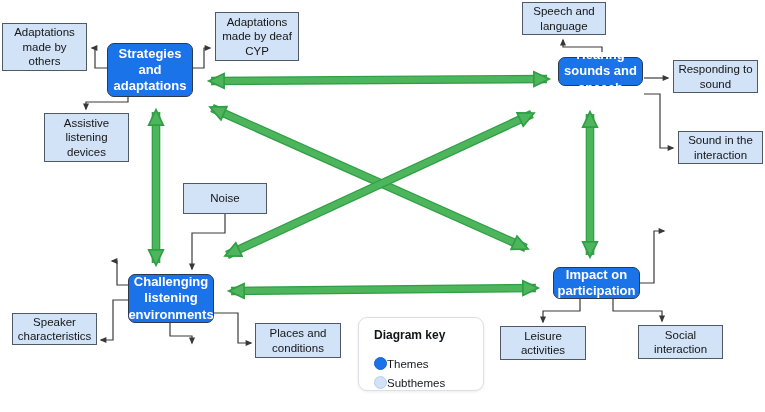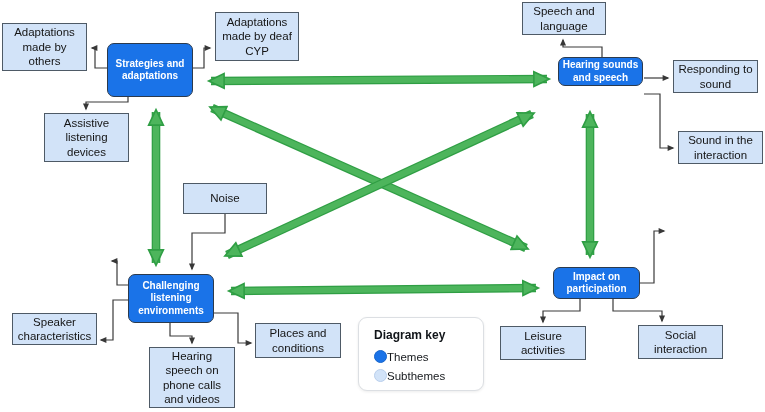--- a/index.html
+++ b/index.html
@@ -14,29 +14,29 @@
   .box {
     position:absolute; display:flex; align-items:center; justify-content:center;
     text-align:center; box-sizing:border-box; line-height:1.25; padding:2px 3px;
   }
   .subtheme {
     background:#d2e3f8; border:1.6px solid #4e5a66; border-radius:0;
     color:#141414; font-size:11.5px;
   }
   .theme {
     background:#1a73e8; border:1.6px solid #2b3a4d; border-radius:7px;
-    color:#ffffff; font-weight:bold; font-size:10px;
+    color:#ffffff; font-weight:bold; font-size:13px;
   }
   .key {
     position:absolute; left:358px; top:317px; width:126px; height:74px;
     background:#ffffff; border:1px solid #dcdfe3; border-radius:9px;
     box-shadow:0 1px 3px rgba(0,0,0,.08); box-sizing:border-box;
     padding:10px 0 0 15px;
   }
-  .key-title { font-size:12px; font-weight:bold; color:#101418; margin-bottom:8px; }
+  .key-title { font-size:12px; font-weight:bold; color:#101418; margin-bottom:15px; }
   .key-item { display:flex; align-items:center; gap:0; font-size:11.5px; color:#15181c; margin-bottom:6px; }
   .dot { width:13px; height:13px; border-radius:50%; box-sizing:border-box; flex:0 0 auto; }
   .dot-theme { border:1px solid #1765cc; }
   .dot-sub { border:1px solid #b9cfec; }
 </style>
 </head>
 <body>
 
 <div class="canvas">
 
@@ -121,23 +121,20 @@
     </div>
   <div class="box subtheme" style="left:678px;top:131px;width:85px;height:33px">
       <span>Sound in the interaction</span>
     </div>
   <div class="box subtheme" style="left:183px;top:183px;width:84px;height:31px">
       <span>Noise</span>
     </div>
   <div class="box subtheme" style="left:12px;top:313px;width:85px;height:32px">
       <span>Speaker characteristics</span>
     </div>
-  <div class="box subtheme" style="left:149px;top:347px;width:86px;height:61px">
-      <span>Hearing speech on phone calls and videos</span>
-    </div>
   <div class="box subtheme" style="left:255px;top:323px;width:86px;height:35px">
       <span>Places and conditions</span>
     </div>
   <div class="box subtheme" style="left:500px;top:326px;width:86px;height:34px">
       <span>Leisure activities</span>
     </div>
   <div class="box subtheme" style="left:638px;top:325px;width:85px;height:34px">
       <span>Social interaction</span>
     </div>
 

